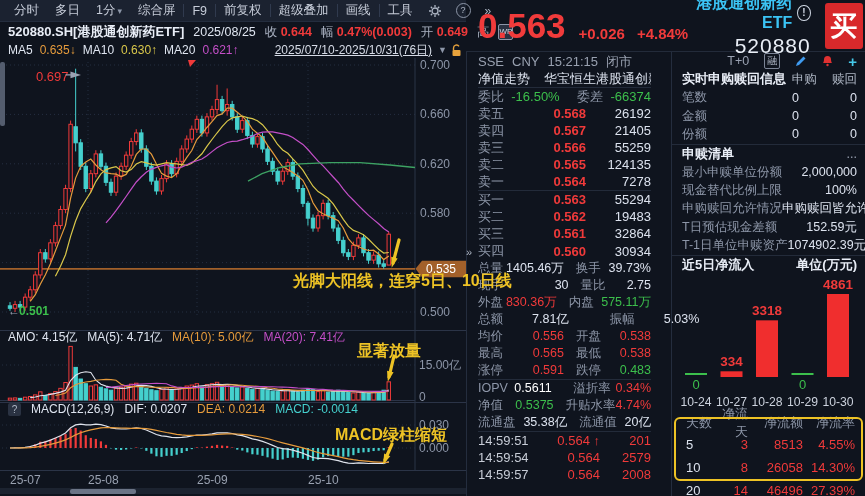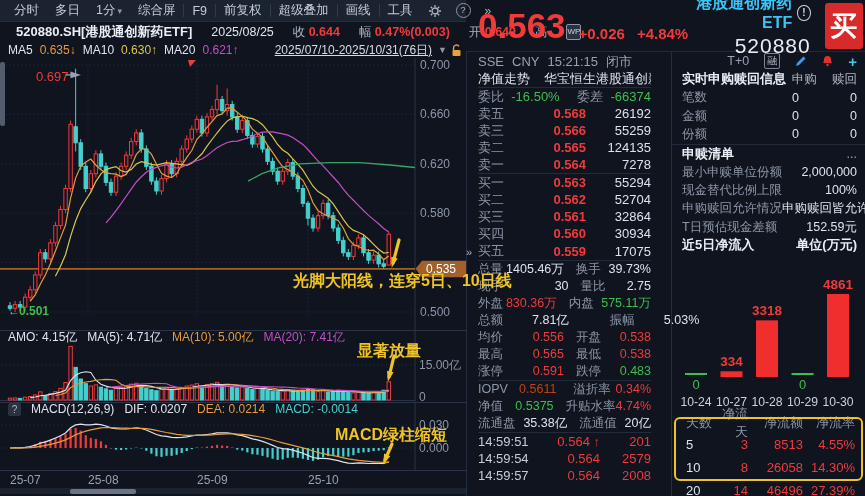--- a/index.html
+++ b/index.html
@@ -9,22 +9,22 @@
   
   #toolbar{left:0;top:0;width:466px;height:22px;background:#1b2230;display:flex;align-items:center;
            border-bottom:1px solid #242d3e;padding-left:6px;box-sizing:border-box;}
   .titem{color:#c6ccd8;font-size:12.5px;padding:0 8px;white-space:nowrap;cursor:default;}
   .tsep{width:1px;height:13px;background:#303a4e;}
   .caret{color:#8d96a8;font-size:9px;margin-left:2px;}
   #tb-right{margin-left:auto;display:flex;align-items:center;}
   .tico{color:#aeb6c4;font-size:12px;padding:0 7px;display:flex;align-items:center;}
   .qmark{width:13px;height:13px;border:1px solid #8d96a8;border-radius:50%;color:#aeb6c4;
          font-size:9px;line-height:13px;text-align:center;}
-  #info-row{left:0;top:22px;width:466px;height:20px;display:flex;align-items:center;gap:19px;
-            padding:0 4px 0 16px;box-sizing:border-box;white-space:nowrap;}
+  #info-row{left:0;top:22px;width:466px;height:20px;display:flex;align-items:center;gap:9px;
+            padding:0 4px 0 8px;box-sizing:border-box;white-space:nowrap;}
   #info-row .ttl{color:#e8edf6;font-weight:bold;font-size:13px;}
   #info-row .dt{color:#dfe5f0;font-size:12.5px;}
   .lblg{color:#aab2c2;font-size:12.5px;}
   .valr{color:#f03a3a;font-size:12.5px;font-weight:bold;}
   .wp{margin-left:auto;width:20px;height:14px;border:1px solid #8d96a8;border-radius:2px;color:#cfd6e2;
       font-size:8px;line-height:14px;text-align:center;background:#2a3242;}
   #ma-row{left:0;top:42px;width:466px;height:16px;display:flex;align-items:center;gap:7px;
           padding:0 4px 0 8px;box-sizing:border-box;font-size:12px;white-space:nowrap;}
   #ma-row .ma-l{color:#dfe5f0;}
   .ma5v{color:#e69b3c;} .ma10v{color:#d9c74a;} .ma20v{color:#c44fc8;}
@@ -574,20 +574,25 @@
         <span style="color:#3cbf4c;width:62px;text-align:right">-16.50%</span>
         <span style="color:#8d96a8;width:52px;text-align:center;margin-left:10px">委差</span>
         <span style="color:#3cbf4c;flex:1;text-align:right">-66374</span>
       </div>
       <div class="mrow">
         <span style="color:#8d96a8;width:44px">卖五</span>
         <span style="color:#f03a3a;width:64px;text-align:right;font-weight:bold">0.568</span>
         <span style="color:#dce2ee;flex:1;text-align:right">26192</span>
       </div>
       <div class="mrow">
+        <span style="color:#8d96a8;width:44px">卖四</span>
+        <span style="color:#f03a3a;width:64px;text-align:right;font-weight:bold">0.567</span>
+        <span style="color:#dce2ee;flex:1;text-align:right">21405</span>
+      </div>
+      <div class="mrow">
         <span style="color:#8d96a8;width:44px">卖三</span>
         <span style="color:#f03a3a;width:64px;text-align:right;font-weight:bold">0.566</span>
         <span style="color:#dce2ee;flex:1;text-align:right">55259</span>
       </div>
       <div class="mrow">
         <span style="color:#8d96a8;width:44px">卖二</span>
         <span style="color:#f03a3a;width:64px;text-align:right;font-weight:bold">0.565</span>
         <span style="color:#dce2ee;flex:1;text-align:right">124135</span>
       </div>
       <div class="mrow bd">
@@ -596,36 +601,31 @@
         <span style="color:#dce2ee;flex:1;text-align:right">7278</span>
       </div>
       <div class="mrow">
         <span style="color:#8d96a8;width:44px">买一</span>
         <span style="color:#f03a3a;width:64px;text-align:right;font-weight:bold">0.563</span>
         <span style="color:#dce2ee;flex:1;text-align:right">55294</span>
       </div>
       <div class="mrow">
         <span style="color:#8d96a8;width:44px">买二</span>
         <span style="color:#f03a3a;width:64px;text-align:right;font-weight:bold">0.562</span>
-        <span style="color:#dce2ee;flex:1;text-align:right">52704</span>
+        <span style="color:#dce2ee;flex:1;text-align:right">19483</span>
       </div>
       <div class="mrow">
         <span style="color:#8d96a8;width:44px">买三</span>
         <span style="color:#f03a3a;width:64px;text-align:right;font-weight:bold">0.561</span>
         <span style="color:#dce2ee;flex:1;text-align:right">32864</span>
       </div>
       <div class="mrow">
         <span style="color:#8d96a8;width:44px">买四</span>
         <span style="color:#f03a3a;width:64px;text-align:right;font-weight:bold">0.560</span>
         <span style="color:#dce2ee;flex:1;text-align:right">30934</span>
-      </div>
-      <div class="mrow bd">
-        <span style="color:#8d96a8;width:44px">买五</span>
-        <span style="color:#f03a3a;width:64px;text-align:right;font-weight:bold">0.559</span>
-        <span style="color:#dce2ee;flex:1;text-align:right">17075</span>
       </div>
       <div class="mrow" style="font-size: 12.5px;">
         <span style="color:#8d96a8;width:48px">总量</span>
         <span style="color:#dce2ee;width:62px;text-align:right">1405.46万</span>
         <span style="color:#8d96a8;width:56px;margin-left:12px">换手</span>
         <span style="color:#dce2ee;flex:1;text-align:right">39.73%</span>
       </div>
       <div class="mrow" style="font-size: 12.5px;">
         <span style="color:#8d96a8;width:48px">现手</span>
         <span style="color:#dce2ee;width:62px;text-align:right">30</span>
@@ -657,21 +657,21 @@
         <span style="color:#f03a3a;flex:1;text-align:right">0.538</span>
       </div>
       <div class="mrow bd" style="font-size: 12.5px;">
         <span style="color:#8d96a8;width:48px">涨停</span>
         <span style="color:#f03a3a;width:62px;text-align:right">0.591</span>
         <span style="color:#8d96a8;width:56px;margin-left:12px">跌停</span>
         <span style="color:#3cbf4c;flex:1;text-align:right">0.483</span>
       </div>
       <div class="mrow" style="font-size: 12.5px;">
         <span style="color:#8d96a8;width:48px">IOPV</span>
-        <span style="color:#c2410c;width:62px;text-align:center">0.5611</span>
+        <span style="color:#ffffff;width:62px;text-align:left">0.5611</span>
         <span style="color:#8d96a8;width:56px;margin-left:12px">溢折率</span>
         <span style="color:#f03a3a;flex:1;text-align:right">0.34%</span>
       </div>
       <div class="mrow" style="font-size: 12.5px;">
         <span style="color:#8d96a8;width:48px">净值</span>
         <span style="color:#3cbf4c;width:62px;text-align:right">0.5375</span>
         <span style="color:#8d96a8;width:56px;margin-left:12px">升贴水率</span>
         <span style="color:#f03a3a;flex:1;text-align:right">4.74%</span>
       </div>
       <div class="mrow bd" style="font-size: 12.5px;">
@@ -743,20 +743,24 @@
         <span style="color:#8d96a8;flex:1">现金替代比例上限</span>
         <span style="color:#dce2ee;text-align:right">100%</span>
       </div>
       <div class="rrow">
         <span style="color:#8d96a8;flex:1">申购赎回允许情况</span>
         <span style="color:#dce2ee;text-align:right">申购赎回皆允许</span>
       </div>
       <div class="rrow">
         <span style="color:#8d96a8;flex:1">T日预估现金差额</span>
         <span style="color:#dce2ee;text-align:right">152.59元</span>
+      </div>
+      <div class="rrow bd">
+        <span style="color:#8d96a8;flex:1">T-1日单位申赎资产</span>
+        <span style="color:#dce2ee;text-align:right">1074902.39元</span>
       </div>
       <div class="rrow">
         <span style="color:#e8edf6;font-weight:bold;font-size:13px;flex:1">近5日净流入</span>
         <span style="color:#e8edf6;font-weight:bold;font-size:13px;text-align:right">单位(万元)</span>
       </div>
     </div>
   <div id="inflow-wrap" class="abs">
     <svg id="inflow-svg" width="193" height="140" viewBox="0 0 193 140">
         <rect x="13" y="101" width="22" height="2" fill="#3cbf4c"></rect>
         <text x="24" y="117" fill="#3cbf4c" font-size="13" text-anchor="middle">0</text>

